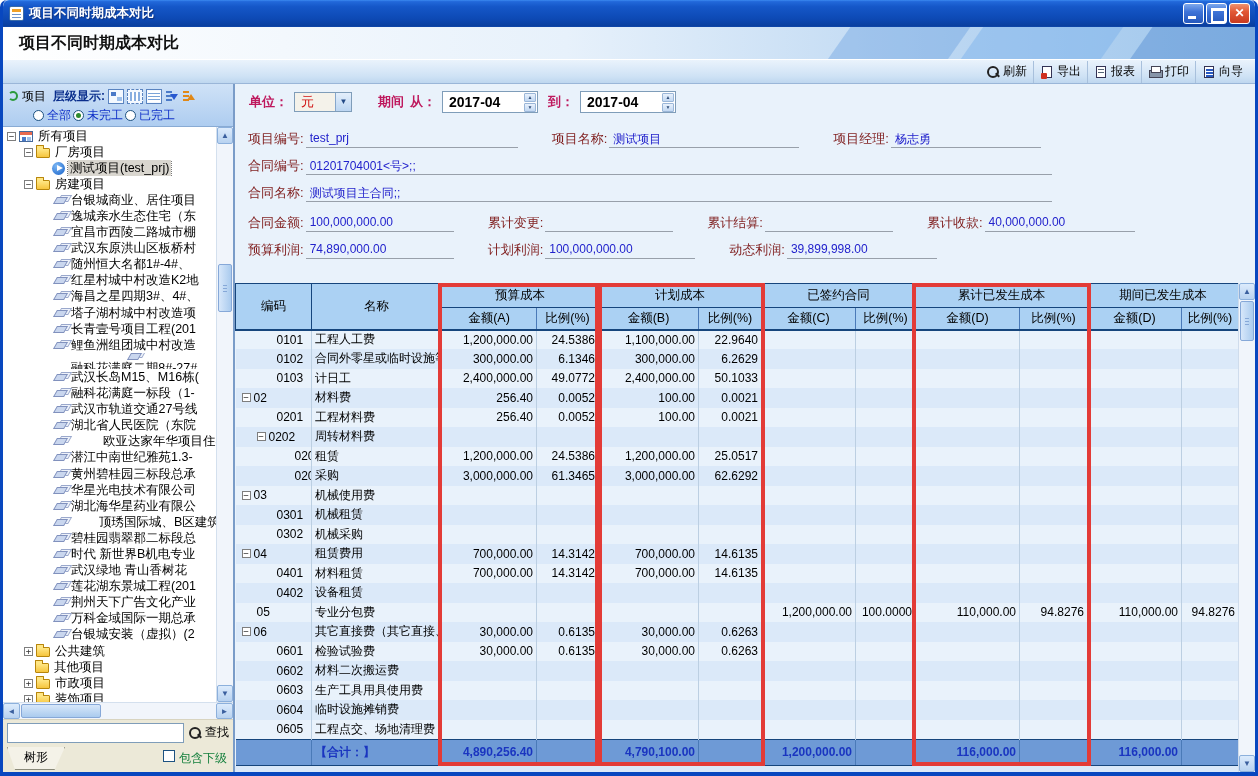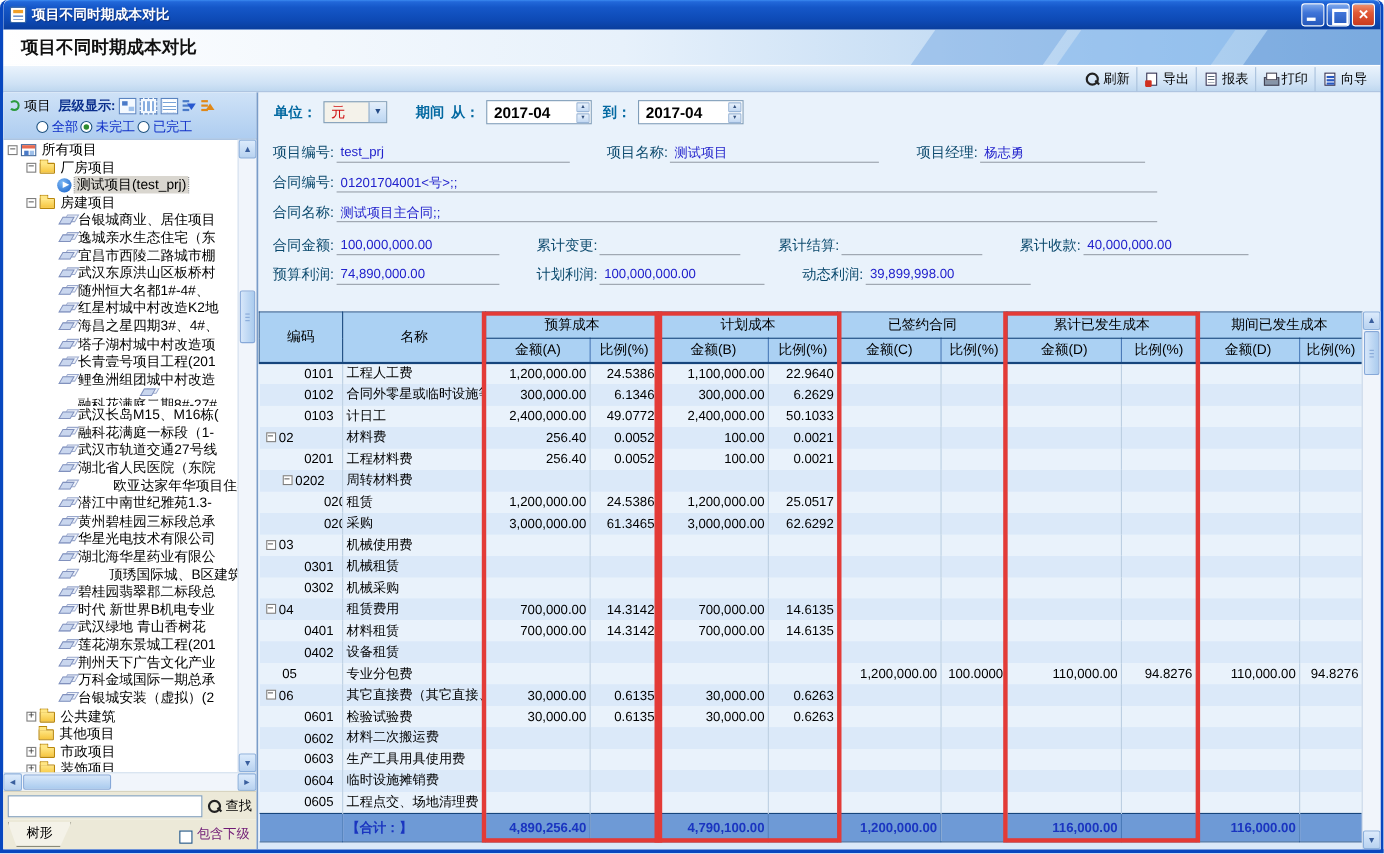--- a/index.html
+++ b/index.html
@@ -92,39 +92,39 @@
   .strack { flex:1; }
   .hscroll { height:17px; flex:0 0 17px; background:#f1f5fb; border-top:1px solid #d4e0ee; display:flex; }
   .hbtn { width:17px; flex:0 0 17px; height:100%; background:linear-gradient(180deg,#dcebfc,#b8d2f0); border:1px solid #8cb0dc; border-radius:2px; color:#3a5f9e; font-size:8px; text-align:center; line-height:15px; }
   .hthumb { width:80px; margin:1px; background:linear-gradient(180deg,#d7e7fa,#aacbee); border:1px solid #86a8d8; border-radius:2px; }
 
   .searchrow { height:26px; flex:0 0 26px; background:#ece9d8; display:flex; align-items:center; padding:2px 4px; gap:4px; border-top:1px solid #d8d4c0; }
   .searchrow input { flex:1; height:20px; border:1px solid #7f9db9; padding:0 3px; font-family:inherit; font-size:12px; }
   .findbtn { display:flex; align-items:center; gap:3px; color:#000; white-space:nowrap; }
   .bottomrow { height:27px; flex:0 0 27px; background:#ece9d8; display:flex; align-items:center; justify-content:space-between; padding:0 6px 0 4px; }
   .treetab { background:#f4f2e8; border:1px solid #8a8a7a; border-top:none; clip-path:polygon(0 0,100% 0,82% 100%,14% 100%); padding:2px 16px 3px 16px; font-size:12px; color:#000; }
-  .inclsub { display:flex; align-items:flex-end; gap:4px; color:#701a75; }
+  .inclsub { display:flex; align-items:flex-start; gap:4px; color:#15803d; }
   .cbox { width:12px; height:12px; border:1px solid #1d5281; background:#fff; }
 
   
   .rightpanel { flex:1; display:flex; flex-direction:column; background:#e9f2fb; min-width:0; }
   .filterrow { height:36px; flex:0 0 36px; display:flex; align-items:center; padding-left:14px; gap:6px; }
-  .flabel { color:#0369a1; font-weight:bold; font-size:13px; white-space:nowrap; }
+  .flabel { color:#be185d; font-weight:bold; font-size:13px; white-space:nowrap; }
   .unitbox { width:58px; height:20px; border:1px solid #7f9db9; background:#f4f2ea; display:flex; align-items:center; }
   .unitval { flex:1; color:#d01010; padding-left:6px; font-size:13px; }
   .ddbtn { width:16px; height:18px; background:linear-gradient(180deg,#e4effb,#bcd6f2); border-left:1px solid #86a7cc; color:#234a86; font-size:8px; text-align:center; line-height:17px; }
   .datebox { width:96px; height:22px; border:1px solid #7f9db9; background:#fff; display:flex; align-items:center; margin-right:4px; }
   .dateval { flex:1; font-weight:bold; font-size:14px; padding-left:6px; color:#000; }
   .spincol { width:14px; height:20px; display:flex; flex-direction:column; gap:1px; padding:1px 1px; }
   .spin { flex:1; background:linear-gradient(180deg,#e8f1fc,#c2d8f2); border:1px solid #9ab6d8; font-size:5px; line-height:7px; text-align:center; color:#33517e; border-radius:1px; }
 
   .formarea { height:163px; flex:0 0 163px; padding:10px 0 0 13px; }
   .formrow { display:flex; align-items:flex-end; margin-bottom:9px; }
   .ffield { display:flex; align-items:flex-end; white-space:nowrap; }
-  .flab { color:#0c4a6e; font-size:13px; margin-right:2px;text-align:right; }
+  .flab { color:#7f1d1d; font-size:13px; margin-right:2px;text-align:right; }
   .fval { border-bottom:1px solid #98a0aa; color:#2222cc; font-size:12px; padding:0 2px 1px 4px; height:17px; overflow:hidden; }
 
   
   .tablewrap { flex:1; position:relative; min-height:0; overflow:hidden; background:#e9f2fb; }
   table.grid { border-collapse:collapse; table-layout:fixed; width:1003px; }
   table.grid th { background:#abd1f3; border:1px solid #4a7ab8; font-weight:normal; color:#000; font-size:12.5px; padding:0; }
   table.grid thead tr.r1 th { height:24px; }
   table.grid thead tr.r2 th { height:22px; }
   table.grid thead { border-bottom:2px solid #16457c; }
   table.grid th.outer { border-color:#16457c; }

